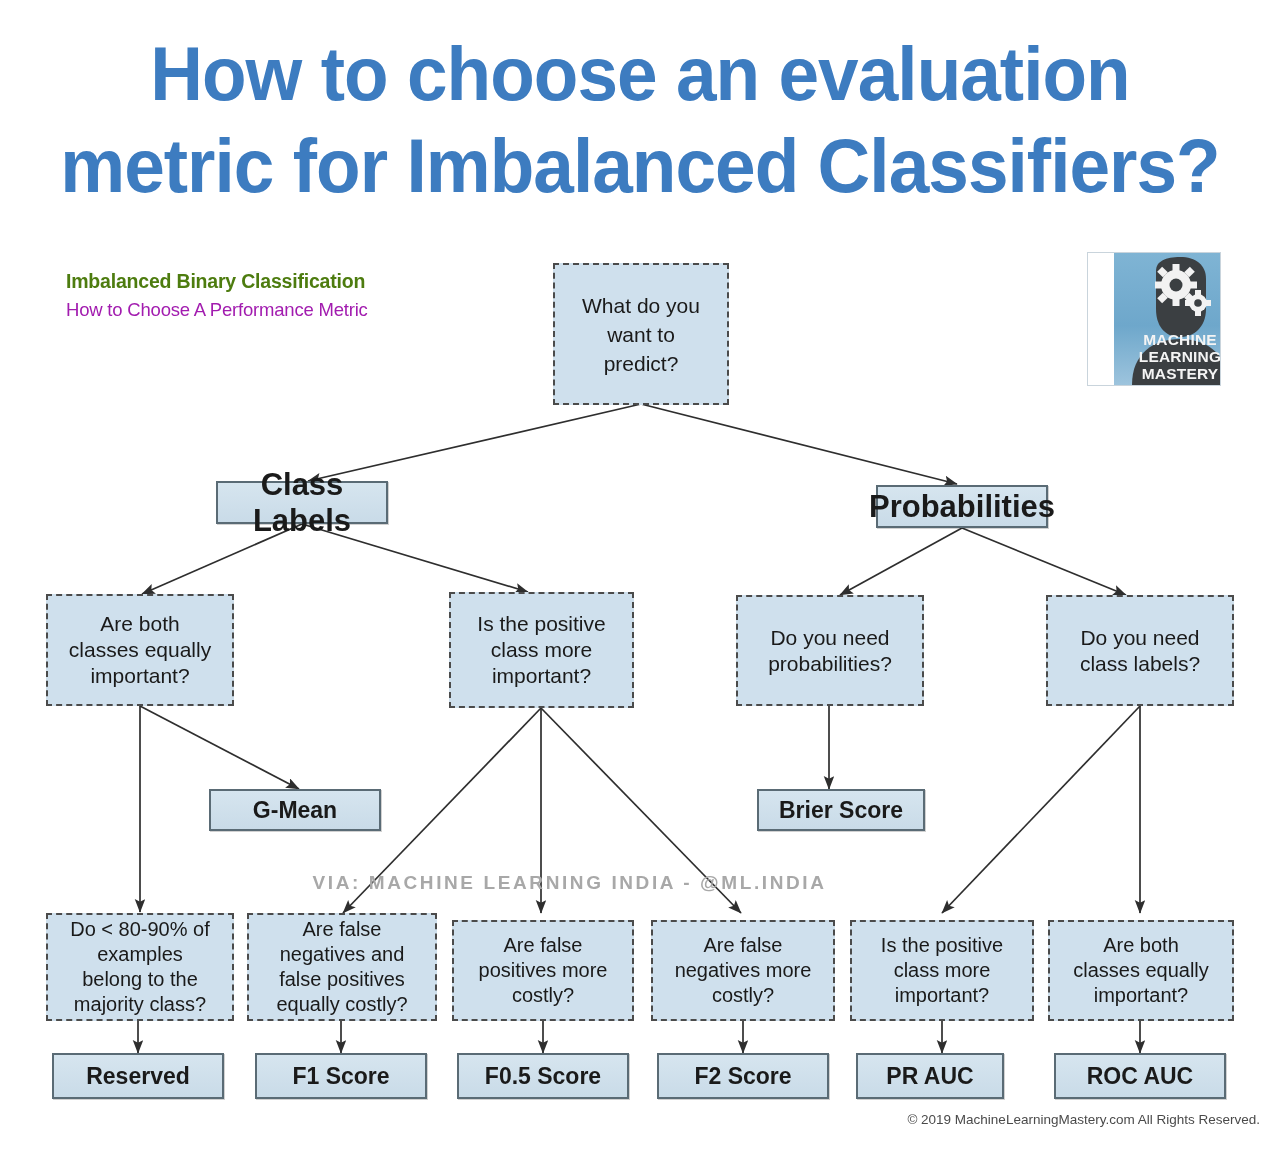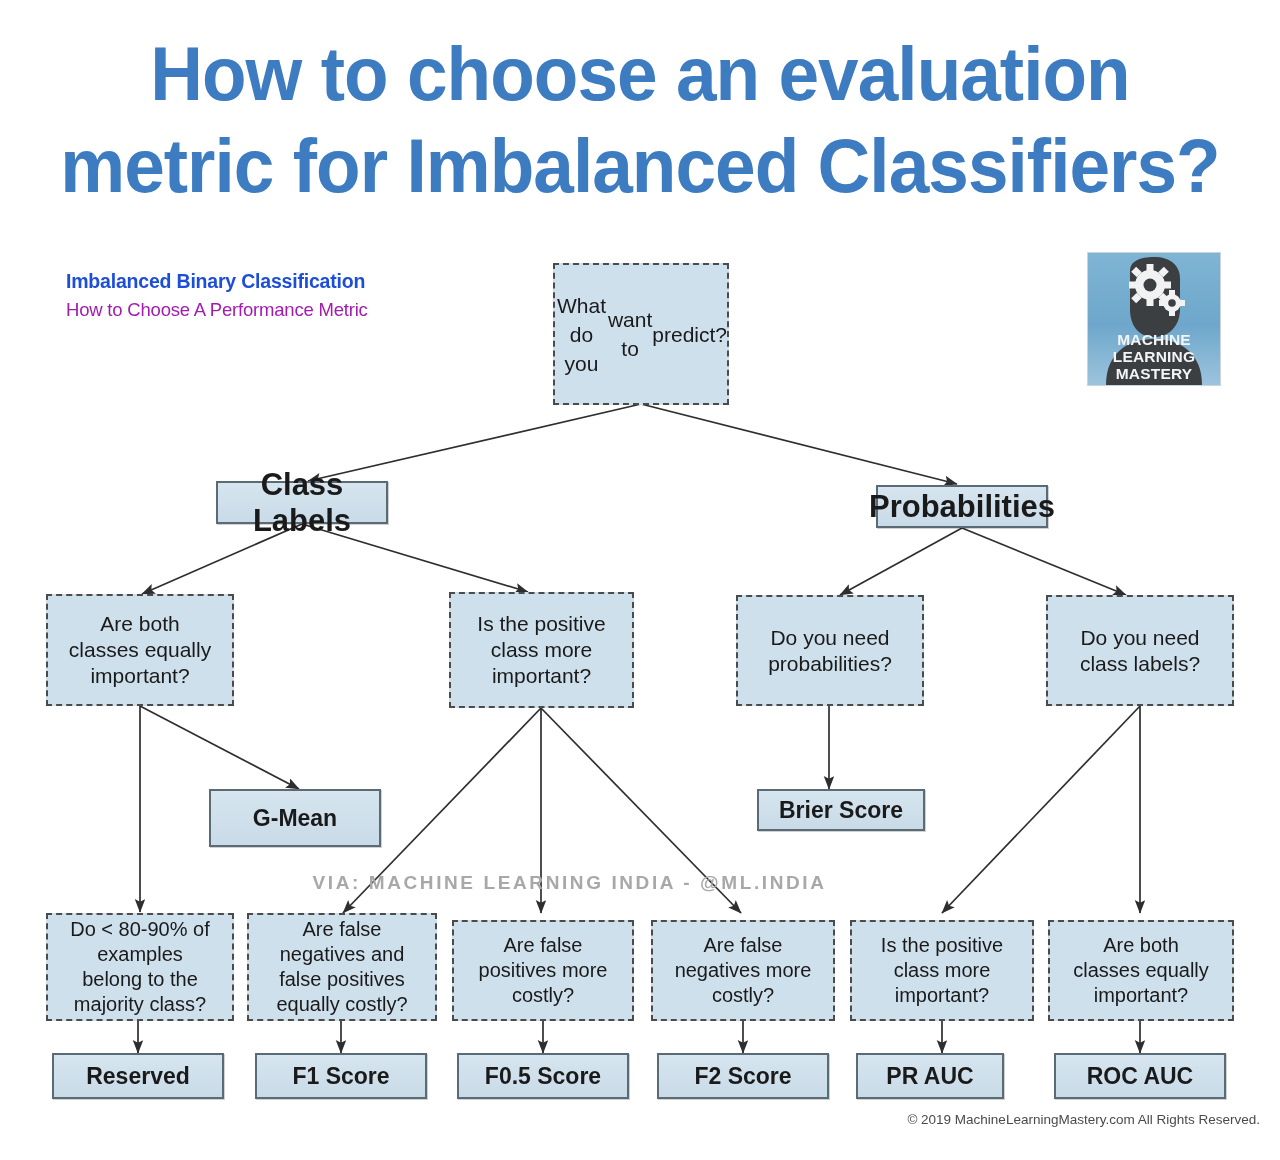--- a/index.html
+++ b/index.html
@@ -16,31 +16,31 @@
     color:#3d7cc0;font-weight:bold;
     font-size:76px;line-height:92px;letter-spacing:-1px;
     font-family:"Liberation Sans","DejaVu Sans",sans-serif;
     transform:scaleX(0.96);transform-origin:center top;
   }
   #title-line1,#title-line2{display:block;white-space:nowrap;}
 
   
   #chart-heading{
     position:absolute;left:66px;top:270px;
-    font-size:19.5px;font-weight:bold;color:#1d4ed8;letter-spacing:-0.2px;
+    font-size:19.5px;font-weight:bold;color:#4d7c0f;letter-spacing:-0.2px;
   }
   #chart-subheading{
     position:absolute;left:66px;top:299px;
     font-size:18.5px;font-weight:normal;color:#a21caf;letter-spacing:-0.2px;
   }
 
   
   #logo{
     position:absolute;left:1087px;top:252px;width:134px;height:134px;
-    border:1px solid #c9d4dc;box-sizing:border-box;overflow:hidden;
+    border:1px solid #c9d4dc;box-sizing:border-box;overflow:hidden;padding-left:26px;
   }
   #logo svg{display:block;}
 
   
   #watermark{
     position:absolute;left:0;top:872px;width:1139px;text-align:center;
     font-size:19px;font-weight:bold;color:#a8a8a8;letter-spacing:2.6px;
     pointer-events:none;
   }
 
@@ -156,21 +156,21 @@
 
       <path d="M138,1021 L138,1053"></path>
       <path d="M341,1021 L341,1053"></path>
       <path d="M543,1021 L543,1053"></path>
       <path d="M743,1021 L743,1053"></path>
       <path d="M942,1021 L942,1053"></path>
       <path d="M1140,1021 L1140,1053"></path>
     </g>
   </svg>
 
-  <div class="node-box node-decision node-root" style="left:553px;top:263px;width:176px;height:142px;">
+  <div class="node-box node-decision node-root" style="left:553px;top:263px;width:176px;height:142px;flex-direction:column;">
     <span>What do you</span>
     <span>want to</span>
     <span>predict?</span>
   </div>
 
   <div class="node-box node-label" style="left:216px;top:481px;width:172px;height:43px;">Class Labels</div>
   <div class="node-box node-label" style="left:876px;top:485px;width:172px;height:43px;">Probabilities</div>
 
   <div class="node-box node-decision" style="left:46px;top:594px;width:188px;height:112px;flex-direction:column;">
     <span>Are both</span>
@@ -187,21 +187,21 @@
   <div class="node-box node-decision" style="left:736px;top:595px;width:188px;height:111px;flex-direction:column;">
     <span>Do you need</span>
     <span>probabilities?</span>
   </div>
 
   <div class="node-box node-decision" style="left:1046px;top:595px;width:188px;height:111px;flex-direction:column;">
     <span>Do you need</span>
     <span>class labels?</span>
   </div>
 
-  <div class="node-box node-terminal" style="left:209px;top:789px;width:172px;height:58px;">G-Mean</div>
+  <div class="node-box node-terminal" style="left:209px;top:789px;width:172px;height:42px;">G-Mean</div>
   <div class="node-box node-terminal" style="left:745px;top:789px;width:168px;height:42px;margin-left:12px;">Brier Score</div>
 
   <div class="node-box node-decision small" style="left:46px;top:913px;width:188px;height:108px;flex-direction:column;">
     <span>Do &lt; 80-90% of</span>
     <span>examples</span>
     <span>belong to the</span>
     <span>majority class?</span>
   </div>
 
   <div class="node-box node-decision small" style="left:247px;top:913px;width:190px;height:108px;flex-direction:column;">

